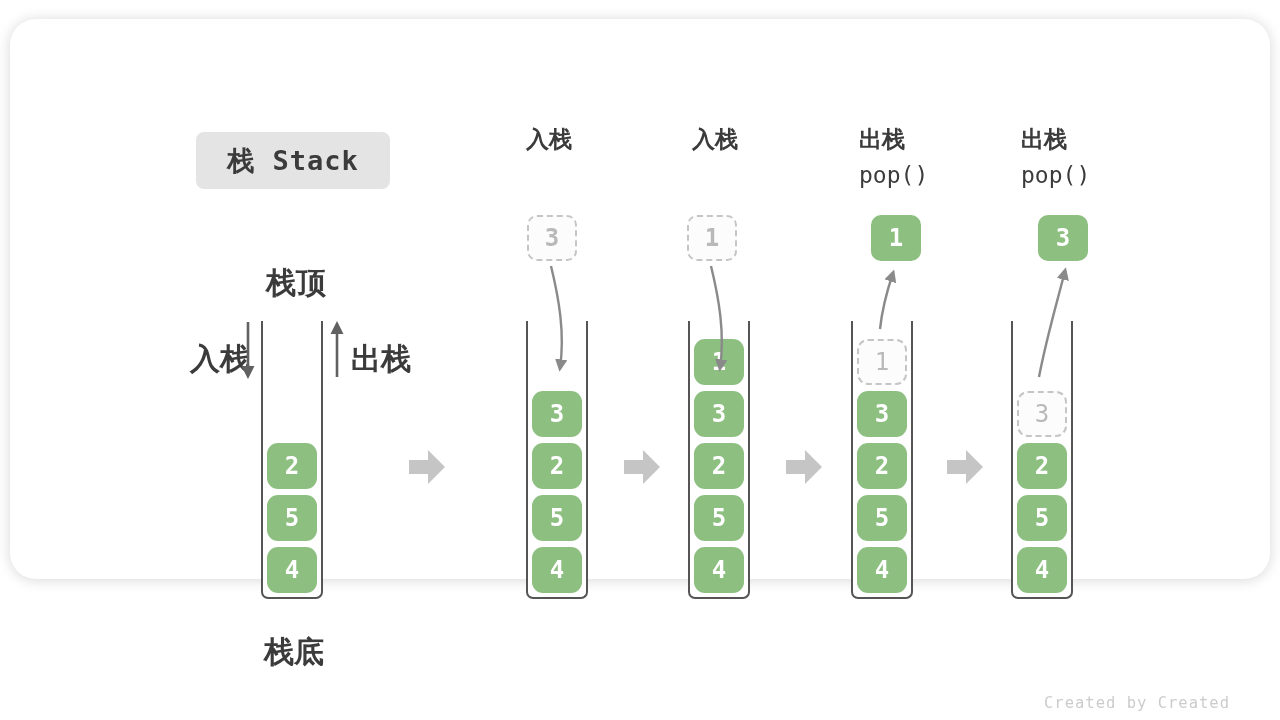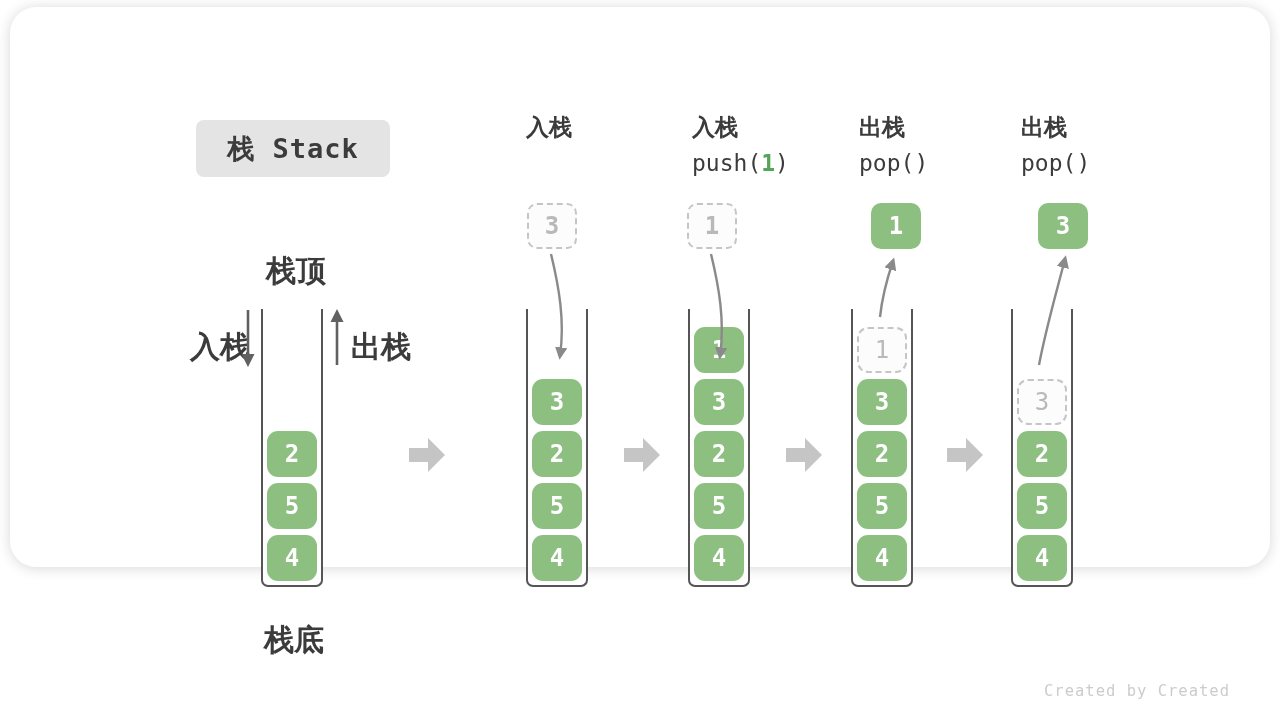--- a/index.html
+++ b/index.html
@@ -1,21 +1,21 @@
 <!DOCTYPE html>
 <html style="--ink: #3b3b3b; --cell-green: #8dbf80; --accent-green: #55a45a; --wall: #555555; --ghost-border: #c5c5c5; --ghost-ink: #b9b9b9; --title-bg: #e4e4e4; --watermark: #cccccc;"><head>
 <meta charset="utf-8">
 <style>
   html,body{margin:0;padding:0;background:#ffffff;}
   #app{
     position:relative;width:1280px;height:720px;overflow:hidden;
     font-family:"Liberation Sans",sans-serif;
   }
   .card{
-    position:absolute;left:10px;top:7px;width:1260px;height:560px;
+    position:absolute;left:10px;top:19px;width:1260px;height:560px;
     background:#ffffff;border-radius:26px;
     box-shadow:0 1px 14px rgba(0,0,0,0.16);
   }
   
   .title-box{
     position:absolute;left:186px;top:113px;width:194px;height:57px;
     background:var(--title-bg);border-radius:8px;
     display:flex;align-items:center;justify-content:center;
   }
   .title-box span{
@@ -81,21 +81,20 @@
 
     <div class="title-box">
       <span>栈 Stack</span>
     </div>
 
     <div class="col-header" style="left:516px">
       <div class="zh">入栈</div>
     </div>
     <div class="col-header" style="left:682px">
       <div class="zh">入栈</div>
-      <div class="code"><span>push(</span><span class="arg">1</span><span>)</span></div>
     </div>
     <div class="col-header" style="left:849px">
       <div class="zh">出栈</div>
       <div class="code"><span>pop(</span><span class="arg"></span><span>)</span></div>
     </div>
     <div class="col-header" style="left:1011px">
       <div class="zh">出栈</div>
       <div class="code"><span>pop(</span><span class="arg"></span><span>)</span></div>
     </div>
 

